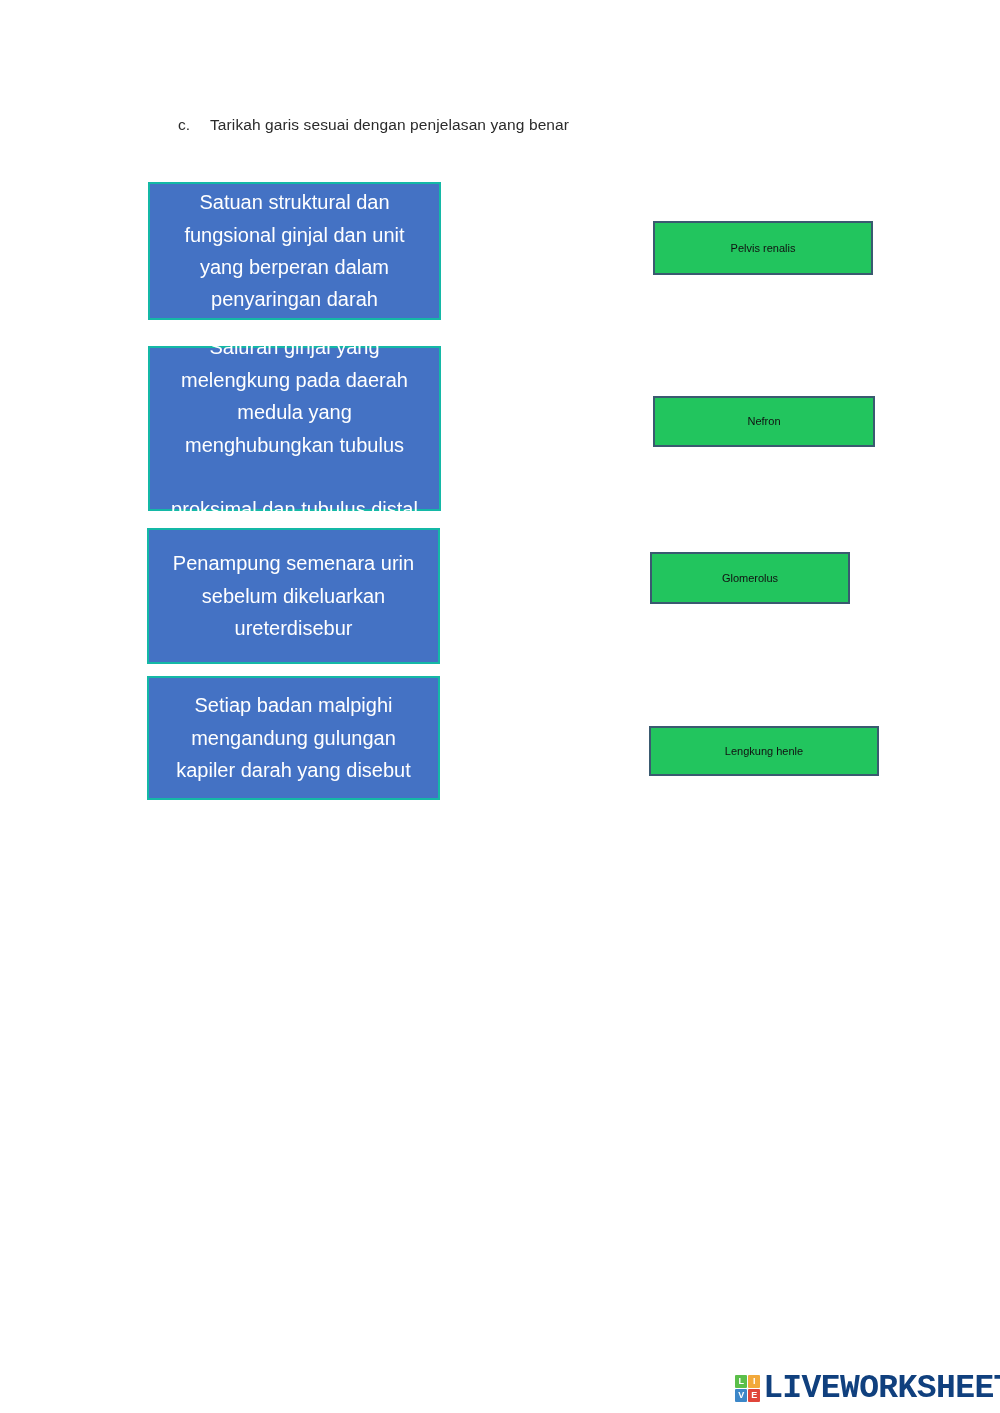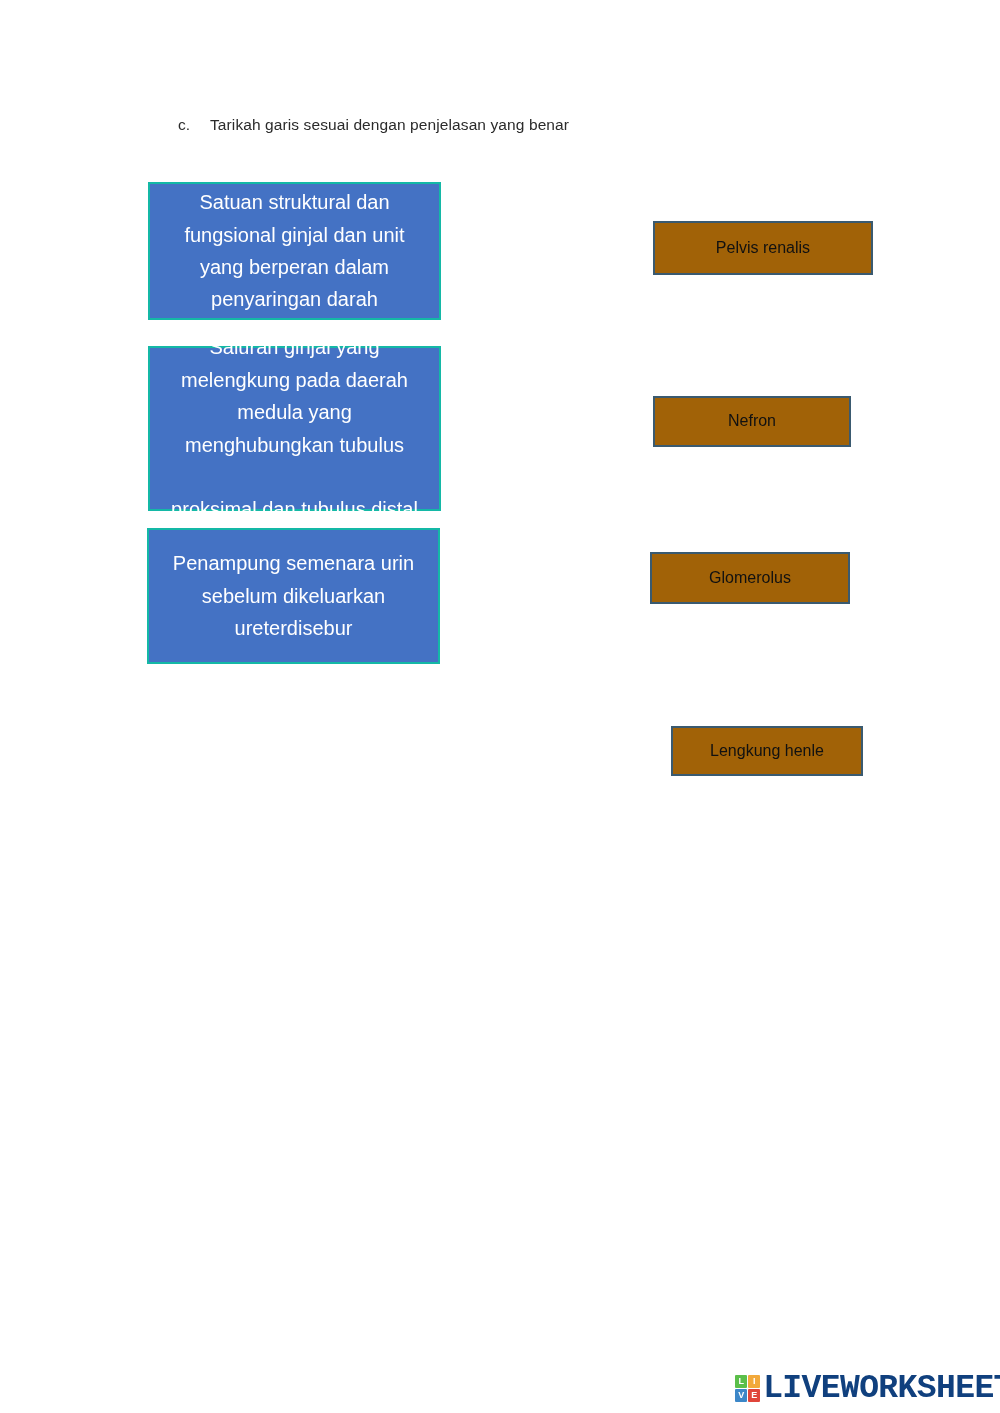--- a/index.html
+++ b/index.html
@@ -54,38 +54,38 @@
     line-height: 1.62;
     padding: 4px 10px;
   }
   .blue-box .txt {
     display: block;
     width: 100%;
     white-space: pre-line;
   }
 
   .green-box {
-    background: #a16207;
+    background: #22c55e;
     border: 2px solid #3A5A70;
     color: #111111;
-    font-size: 16px;
+    font-size: 11px;
     line-height: 1.3;
     padding: 2px 8px;
   }
 
   
   #blue-1 { left: 148px; top: 182px; width: 293px; height: 138px; }
   #blue-2 { left: 148px; top: 346px; width: 293px; height: 165px; }
   #blue-3 { left: 147px; top: 528px; width: 293px; height: 136px; }
   #blue-4 { left: 147px; top: 676px; width: 293px; height: 124px; }
 
   #green-1 { left: 653px; top: 221px; width: 220px; height: 54px; }
-  #green-2 { left: 653px; top: 396px; width: 198px; height: 51px; }
+  #green-2 { left: 653px; top: 396px; width: 222px; height: 51px; }
   #green-3 { left: 650px; top: 552px; width: 200px; height: 52px; }
-  #green-4 { left: 671px; top: 726px; width: 192px; height: 50px; }
+  #green-4 { left: 649px; top: 726px; width: 230px; height: 50px; }
 
   
   #logo {
     position: absolute;
     right: 4px;
     bottom: 6px;
     display: flex;
     align-items: center;
     gap: 3px;
   }
@@ -134,20 +134,23 @@
   <div class="box blue-box" id="blue-2">
     <span class="txt">Saluran ginjal yang melengkung pada daerah medula yang menghubungkan tubulus
 
 proksimal dan tubulus distal</span>
   </div>
 
   <div class="box blue-box" id="blue-3">
     <span class="txt">Penampung semenara urin sebelum dikeluarkan ureterdisebur</span>
   </div>
 
+  <div class="box blue-box" id="blue-4">
+    <span class="txt">Setiap badan malpighi mengandung gulungan kapiler darah yang  disebut</span>
+  </div>
 
   <div class="box green-box" id="green-1">
     <span>Pelvis renalis</span>
   </div>
 
   <div class="box green-box" id="green-2">
     <span>Nefron</span>
   </div>
 
   <div class="box green-box" id="green-3">

